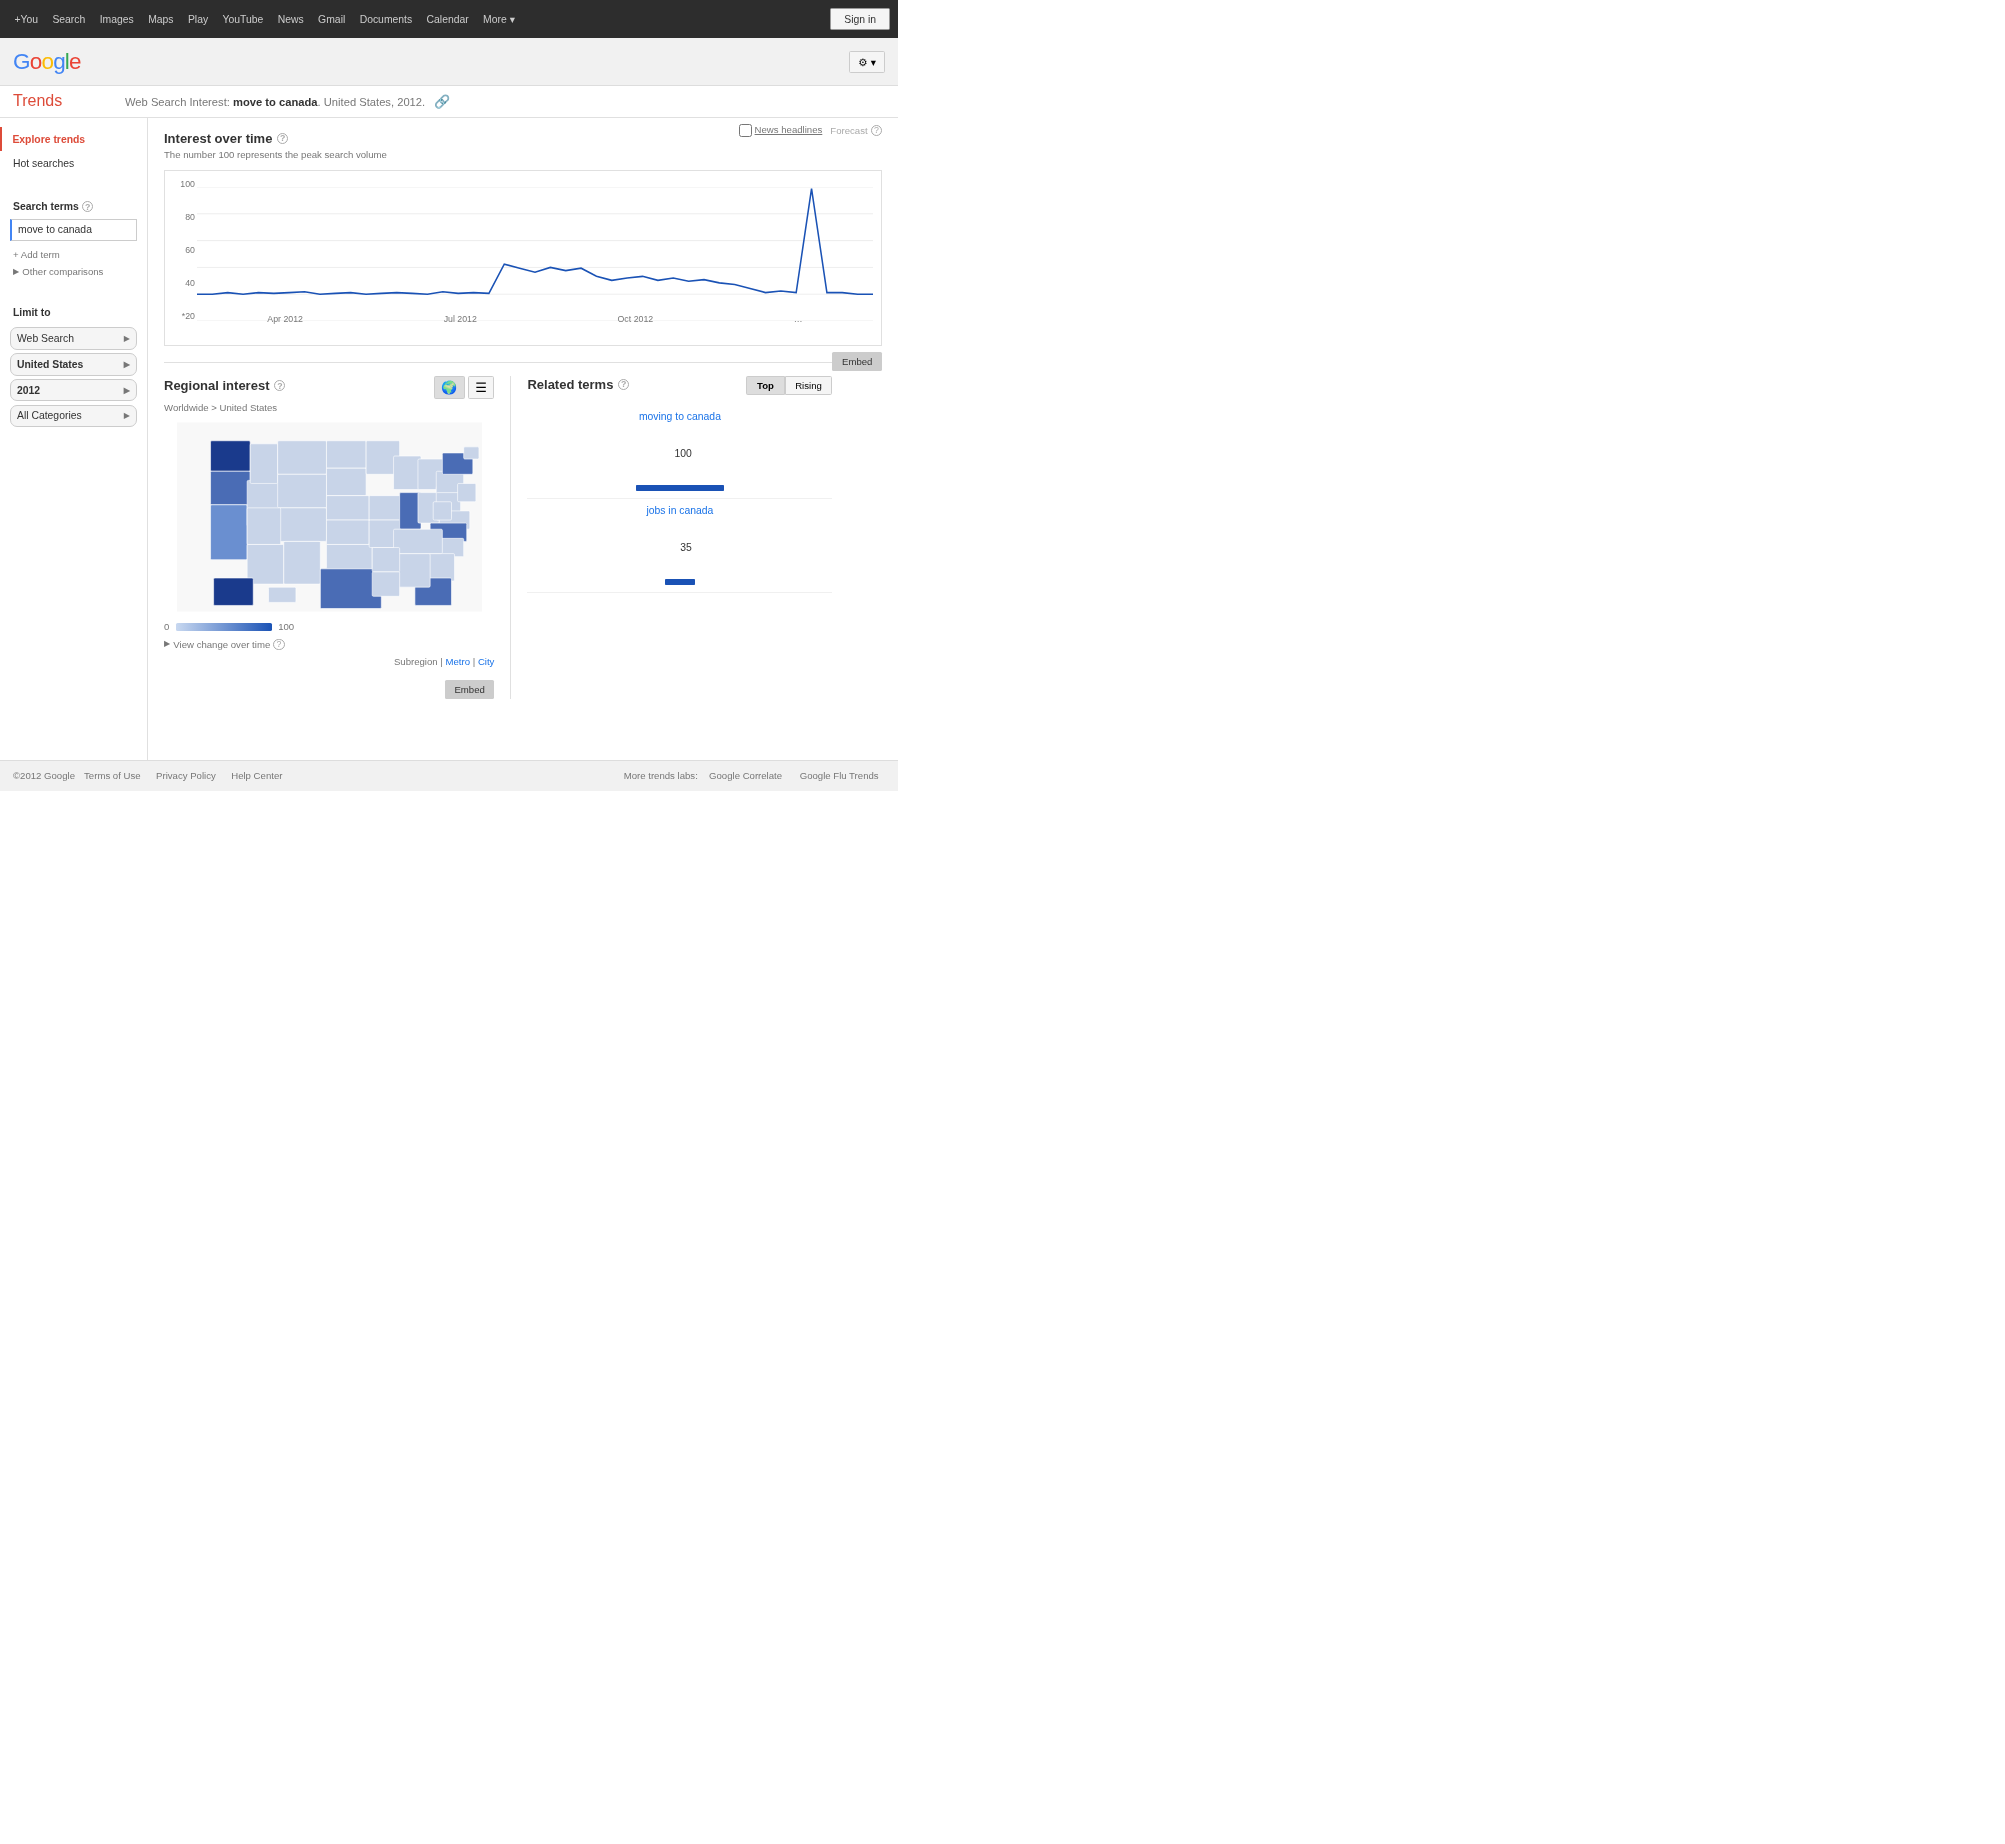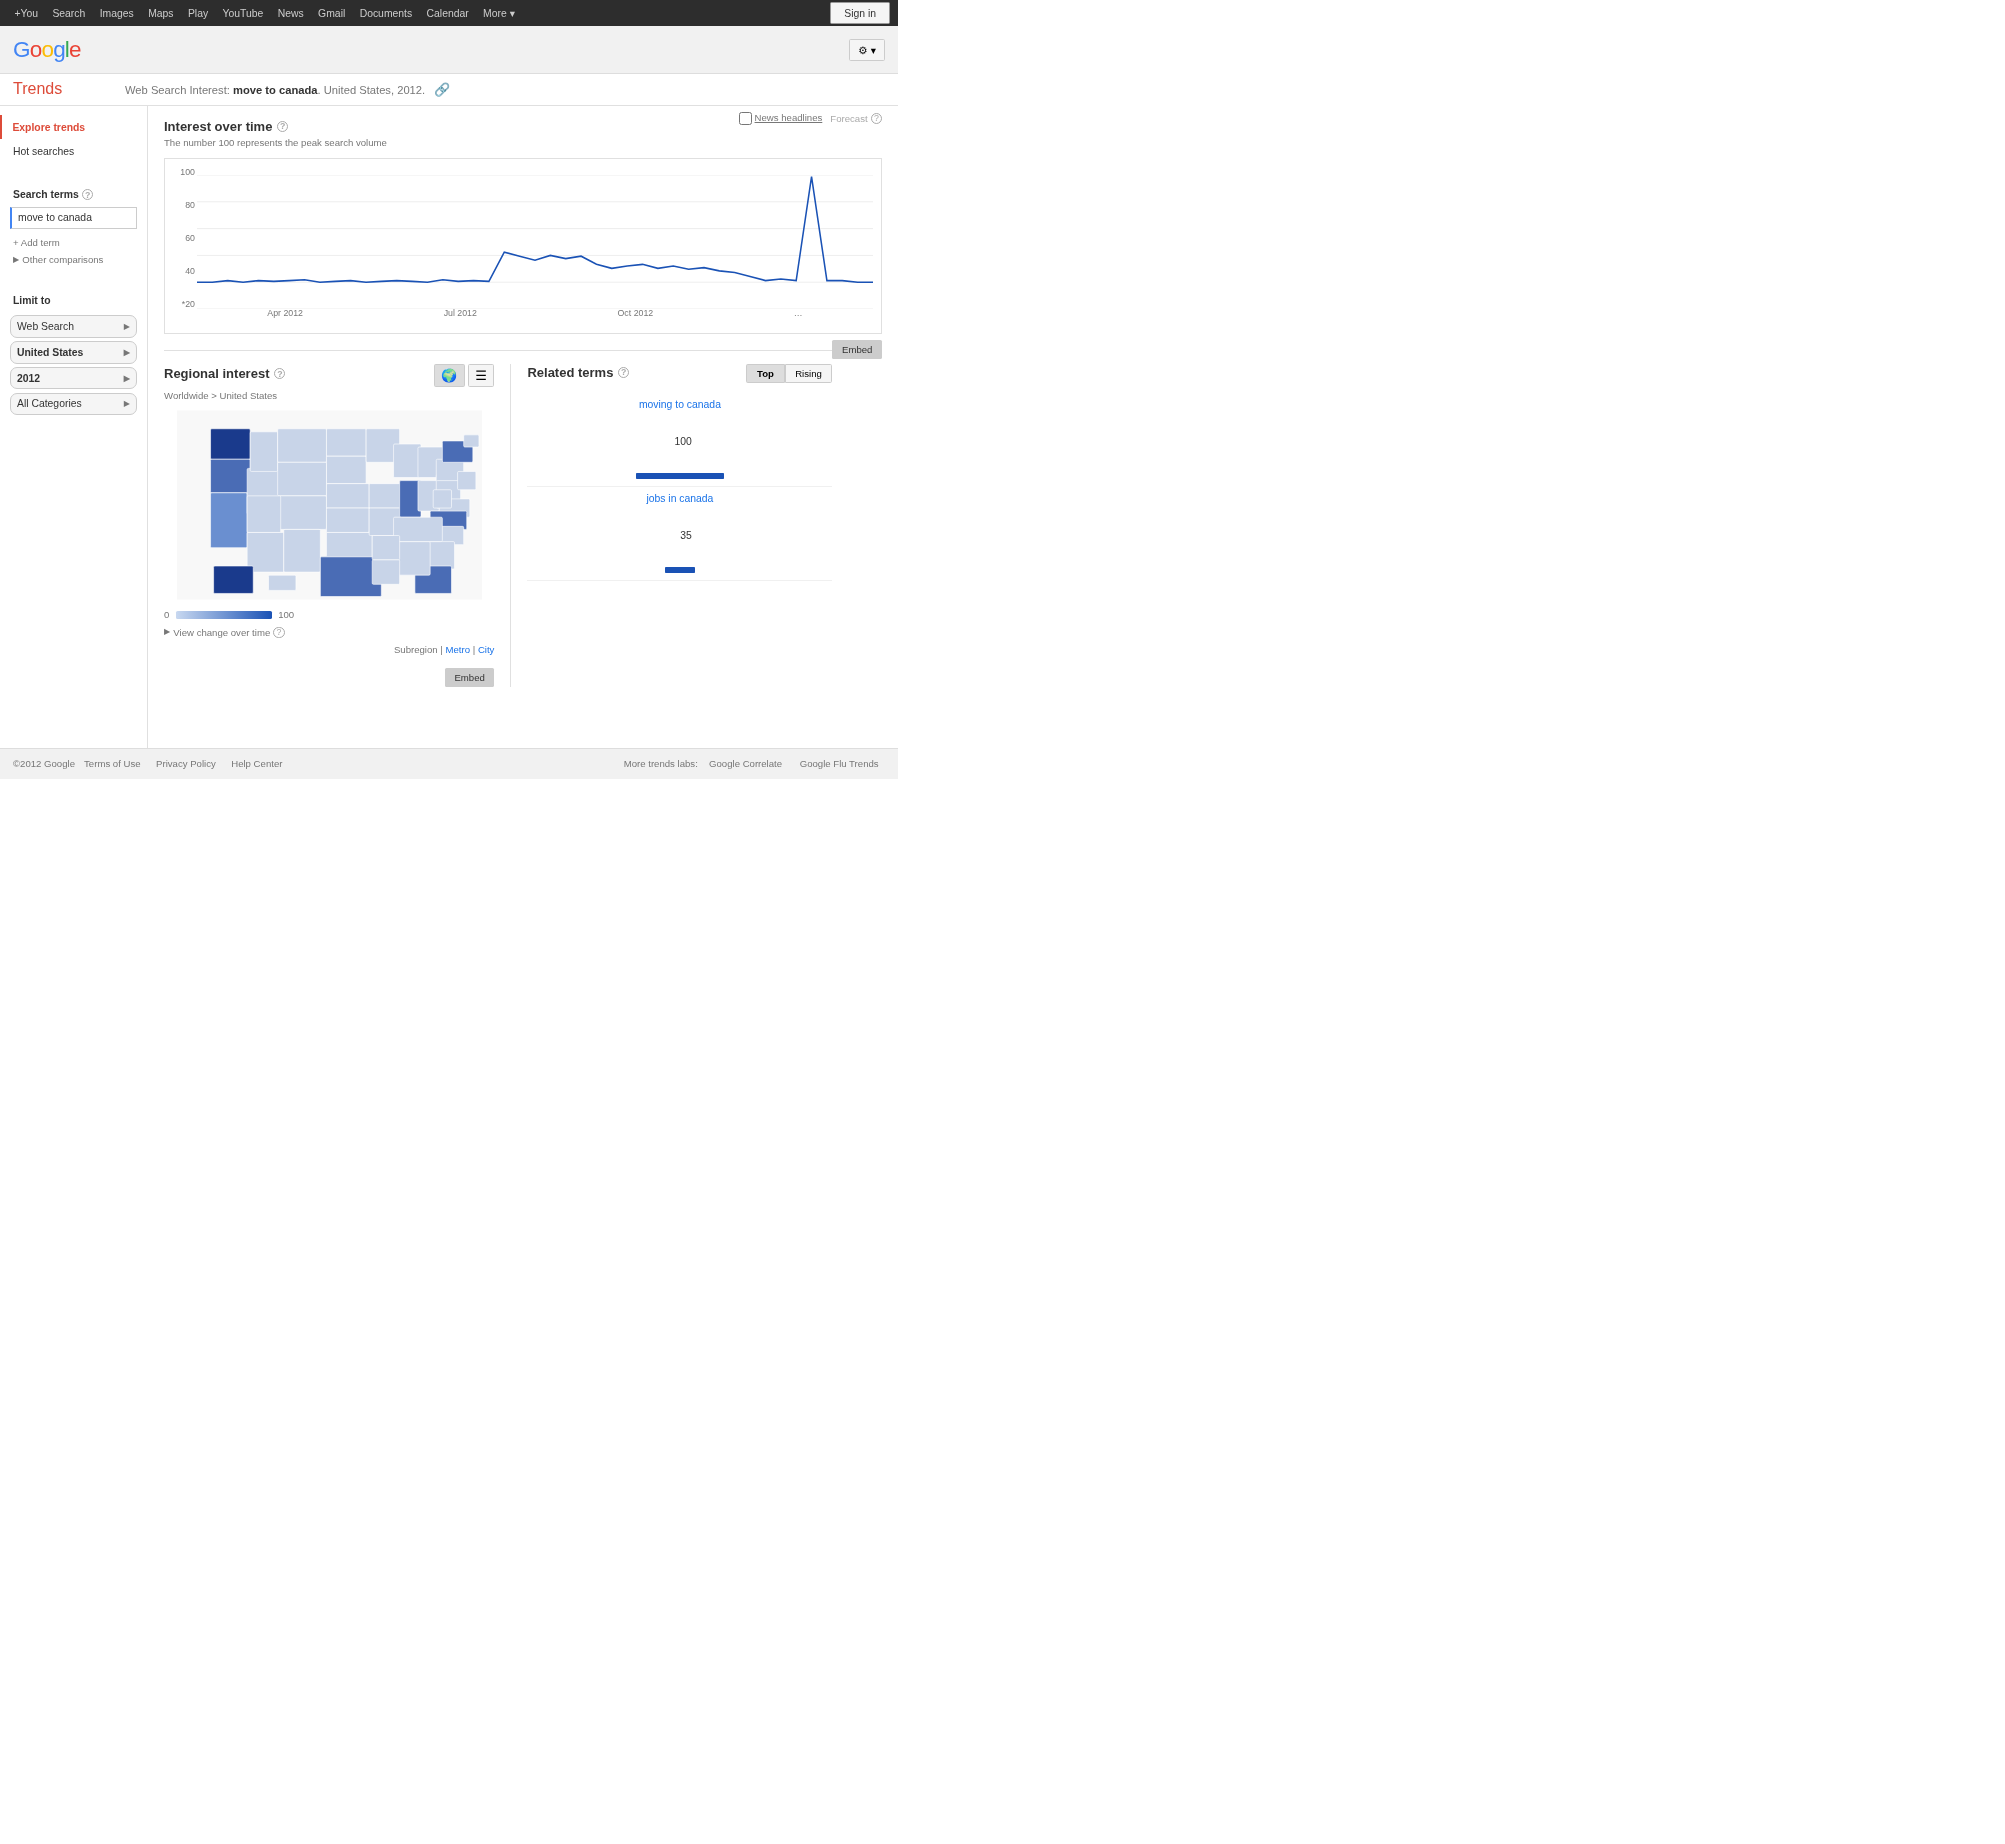--- a/index.html
+++ b/index.html
@@ -2,21 +2,21 @@
 <html style="font-size:13px"><head>
   <meta charset="utf-8">
   <style>
     * { margin: 0; padding: 0; box-sizing: border-box; }
     body { font-family: Arial, sans-serif; font-size: 10.4px; color: #333; background: #fff; width: 898px; }
 
     
     #top-nav {
       background: #2d2d2d;
       padding: 0 8px;
-      height: 26px;
+      height: 38px;
       display: flex;
       align-items: center;
       gap: 1.6px;
     }
     #top-nav a {
       color: #ccc;
       text-decoration: none;
       font-size: 10.4px;
       padding: 3.2px 6.4px;
       border-radius: 1.6px;
@@ -258,21 +258,21 @@
       display: flex;
       flex-direction: column;
       justify-content: space-between;
       font-size: 8.8px;
       color: #777;
       text-align: right;
       width: 26px;
     }
     .chart-x-axis {
       position: absolute;
-      bottom: 15px;
+      bottom: 21px;
       left: 32px;
       right: 8px;
       display: flex;
       justify-content: space-around;
       font-size: 8.8px;
       color: #777;
     }
     .chart-svg {
       width: 100%;
       height: 100%;

